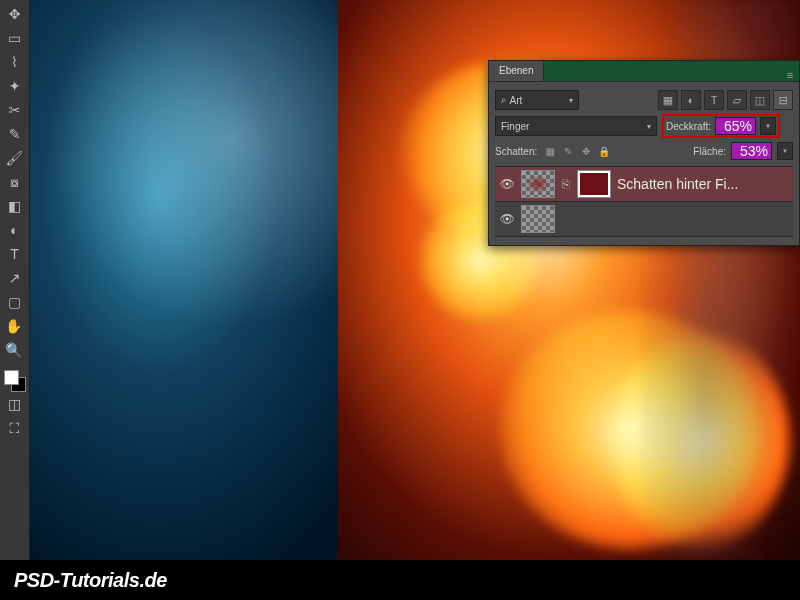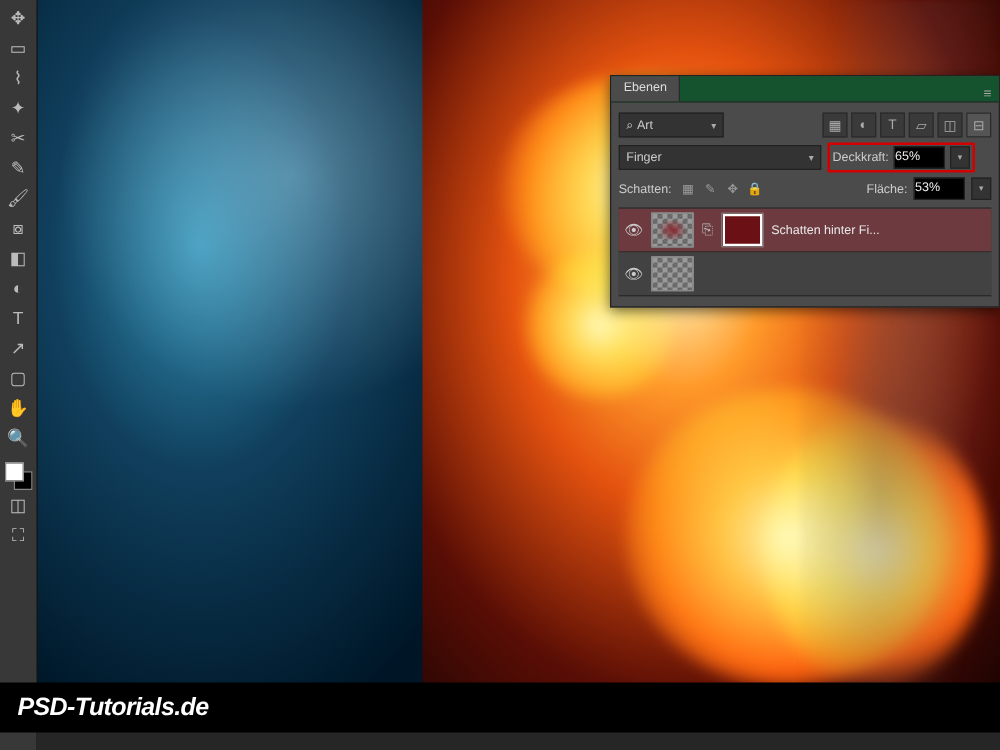--- a/index.html
+++ b/index.html
@@ -10,49 +10,49 @@
 .sw{position:absolute;width:13px;height:13px;border:1px solid #888}
 .sw.fg{left:0;top:0;background:#fff;z-index:2}
 .sw.bg{right:0;bottom:0;background:#000}
 .canvas{position:absolute;left:30px;top:0;right:0;height:560px;background:#000;overflow:hidden}
 .art{position:absolute;inset:0}
 .cold{position:absolute;left:0;top:0;width:48%;height:100%;background:radial-gradient(ellipse at 35% 35%,#3a8fb0 0%,#1a4560 35%,#0a1f2e 80%);filter:contrast(1.1)}
 .cold::after{content:"";position:absolute;inset:0;background:radial-gradient(circle at 55% 25%,rgba(200,240,255,.35),transparent 40%)}
 .hot{position:absolute;right:0;top:0;width:60%;height:100%;background:radial-gradient(ellipse at 45% 40%,#ffefb0 0%,#ff9a2a 18%,#e4520f 38%,#5a0e05 70%,#1a0302 100%)}
 .flame{position:absolute;border-radius:50%;background:radial-gradient(circle,#fff3b0 0%,#ffb03a 30%,#ff5a0a 60%,transparent 80%);mix-blend-mode:screen;filter:blur(6px)}
 .smoke{position:absolute;right:0;top:0;width:160px;height:560px;background:radial-gradient(ellipse at 60% 30%,rgba(120,100,110,.3),transparent 60%),radial-gradient(ellipse at 40% 70%,rgba(80,70,80,.35),transparent 55%);filter:blur(3px)}
-.watermark{position:absolute;left:0;bottom:14px;right:0;height:40px;background:#000;display:flex;align-items:center;padding-left:14px;box-sizing:border-box}
+.watermark{position:absolute;left:0;bottom:0;right:0;height:40px;background:#000;display:flex;align-items:center;padding-left:14px;box-sizing:border-box}
 .watermark span{font-family:Arial,sans-serif;font-weight:900;font-style:italic;font-size:20px;color:#fff;letter-spacing:-.5px}
 .panel{position:absolute;right:0;top:60px;width:310px;background:#4b4b4b;border:1px solid #222;box-shadow:0 3px 10px rgba(0,0,0,.6)}
 .panel-header{display:flex;align-items:flex-end;height:20px;background:#14532d;border-bottom:1px solid #2a2a2a}
 .tab{padding:0 10px;height:20px;line-height:20px;background:#4b4b4b;border-right:1px solid #2a2a2a;color:#ddd;font-size:10px}
 .panel-menu{margin-left:auto;width:18px;text-align:center;color:#aaa;cursor:pointer;font-size:11px}
 .panel-body{padding:4px 6px 8px}
 .row{display:flex;align-items:center;gap:5px;margin:4px 0}
 .select{background:#333;border:1px solid #222;height:18px;display:flex;align-items:center;padding:0 5px;color:#ccc;font-size:10px;position:relative;flex:0 0 auto}
 .select .arr{margin-left:auto;font-size:8px;color:#aaa}
 .filter-sel{width:72px}
 .blend-sel{width:150px}
 .icon-btn{width:18px;height:18px;display:flex;align-items:center;justify-content:center;background:#3a3a3a;border:1px solid #2a2a2a;color:#aaa;font-size:11px;cursor:pointer}
 .icon-row{display:flex;gap:3px;margin-left:auto}
 .lbl{color:#ccc;font-size:10px}
-.val-box{background:#000000;border:1px solid #222;width:36px;height:16px;line-height:16px;text-align:left;padding-right:3px;color:#eee;font-size:10px}
+.val-box{background:#a21caf;border:1px solid #222;width:36px;height:16px;line-height:16px;text-align:right;padding-right:3px;color:#eee;font-size:14px}
 .drop{width:14px;height:16px;background:#333;border:1px solid #222;display:flex;align-items:center;justify-content:center;font-size:7px;color:#aaa;cursor:pointer}
 .highlight{border:2px solid #d40000;padding:1px 2px;display:flex;align-items:center;gap:4px;border-radius:1px}
 .lock-icons{display:flex;gap:2px}
 .lock-icons .li{width:16px;height:16px;display:flex;align-items:center;justify-content:center;color:#999;font-size:10px}
 .layers{margin-top:6px;background:#3a3a3a;border-top:1px solid #2a2a2a}
 .layer{display:flex;align-items:center;height:34px;background:#6d3a3f;border-bottom:1px solid #2a2a2a;gap:6px;padding:0 4px}
 .layer.inactive{background:#424242}
 .vis{width:16px;height:16px;display:flex;align-items:center;justify-content:center;color:#ccc;cursor:pointer;font-size:12px}
 .thumb{width:32px;height:26px;border:1px solid #888;background:#555;position:relative;overflow:hidden}
 .checker{background-image:linear-gradient(45deg,#666 25%,transparent 25%),linear-gradient(-45deg,#666 25%,transparent 25%),linear-gradient(45deg,transparent 75%,#666 75%),linear-gradient(-45deg,transparent 75%,#666 75%);background-size:8px 8px;background-position:0 0,0 4px,4px -4px,-4px 0;background-color:#999}
 .thumb.mask{background:#6b1014;box-shadow:inset 0 0 0 2px #fff}
 .link{width:10px;text-align:center;color:#bbb;font-size:11px}
-.layer-name{color:#e8e8e8;font-size:10px;flex:1;overflow:hidden;text-overflow:ellipsis;white-space:nowrap}
+.layer-name{color:#e8e8e8;font-size:14px;flex:1;overflow:hidden;text-overflow:ellipsis;white-space:nowrap}
 </style>
 </head>
 <body>
 
 <div class="app">
   <div class="toolbar">
     <div class="tool">✥</div>
     <div class="tool">▭</div>
     <div class="tool">⌇</div>
     <div class="tool">✦</div>

